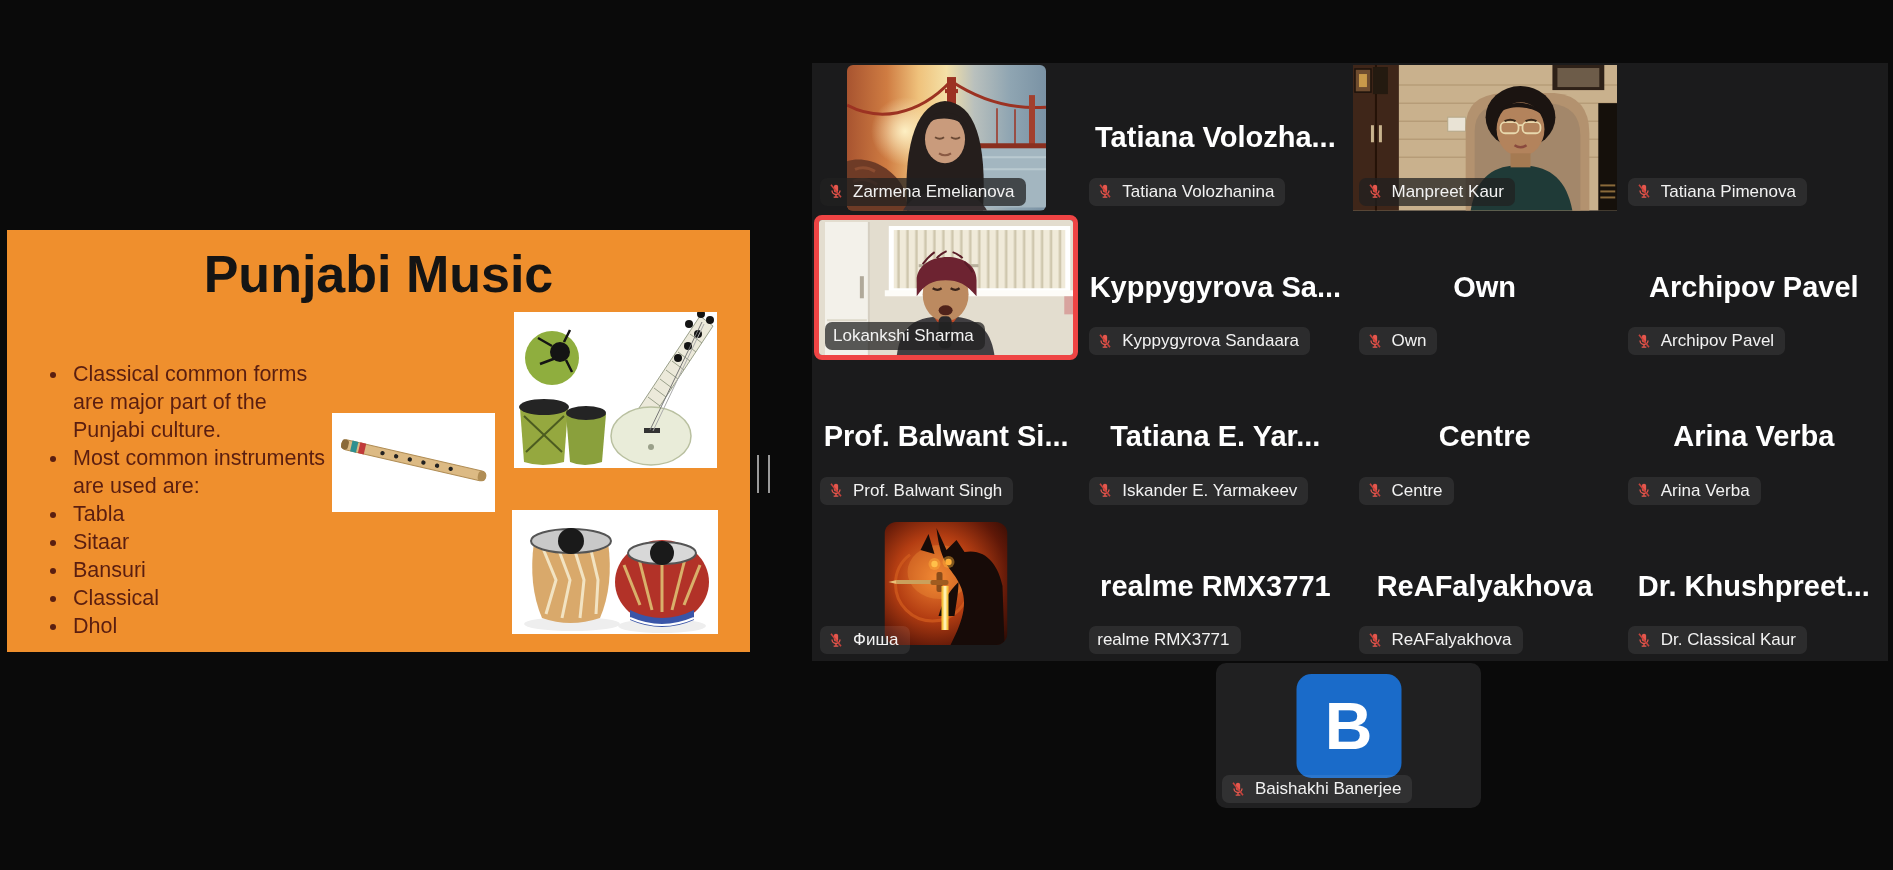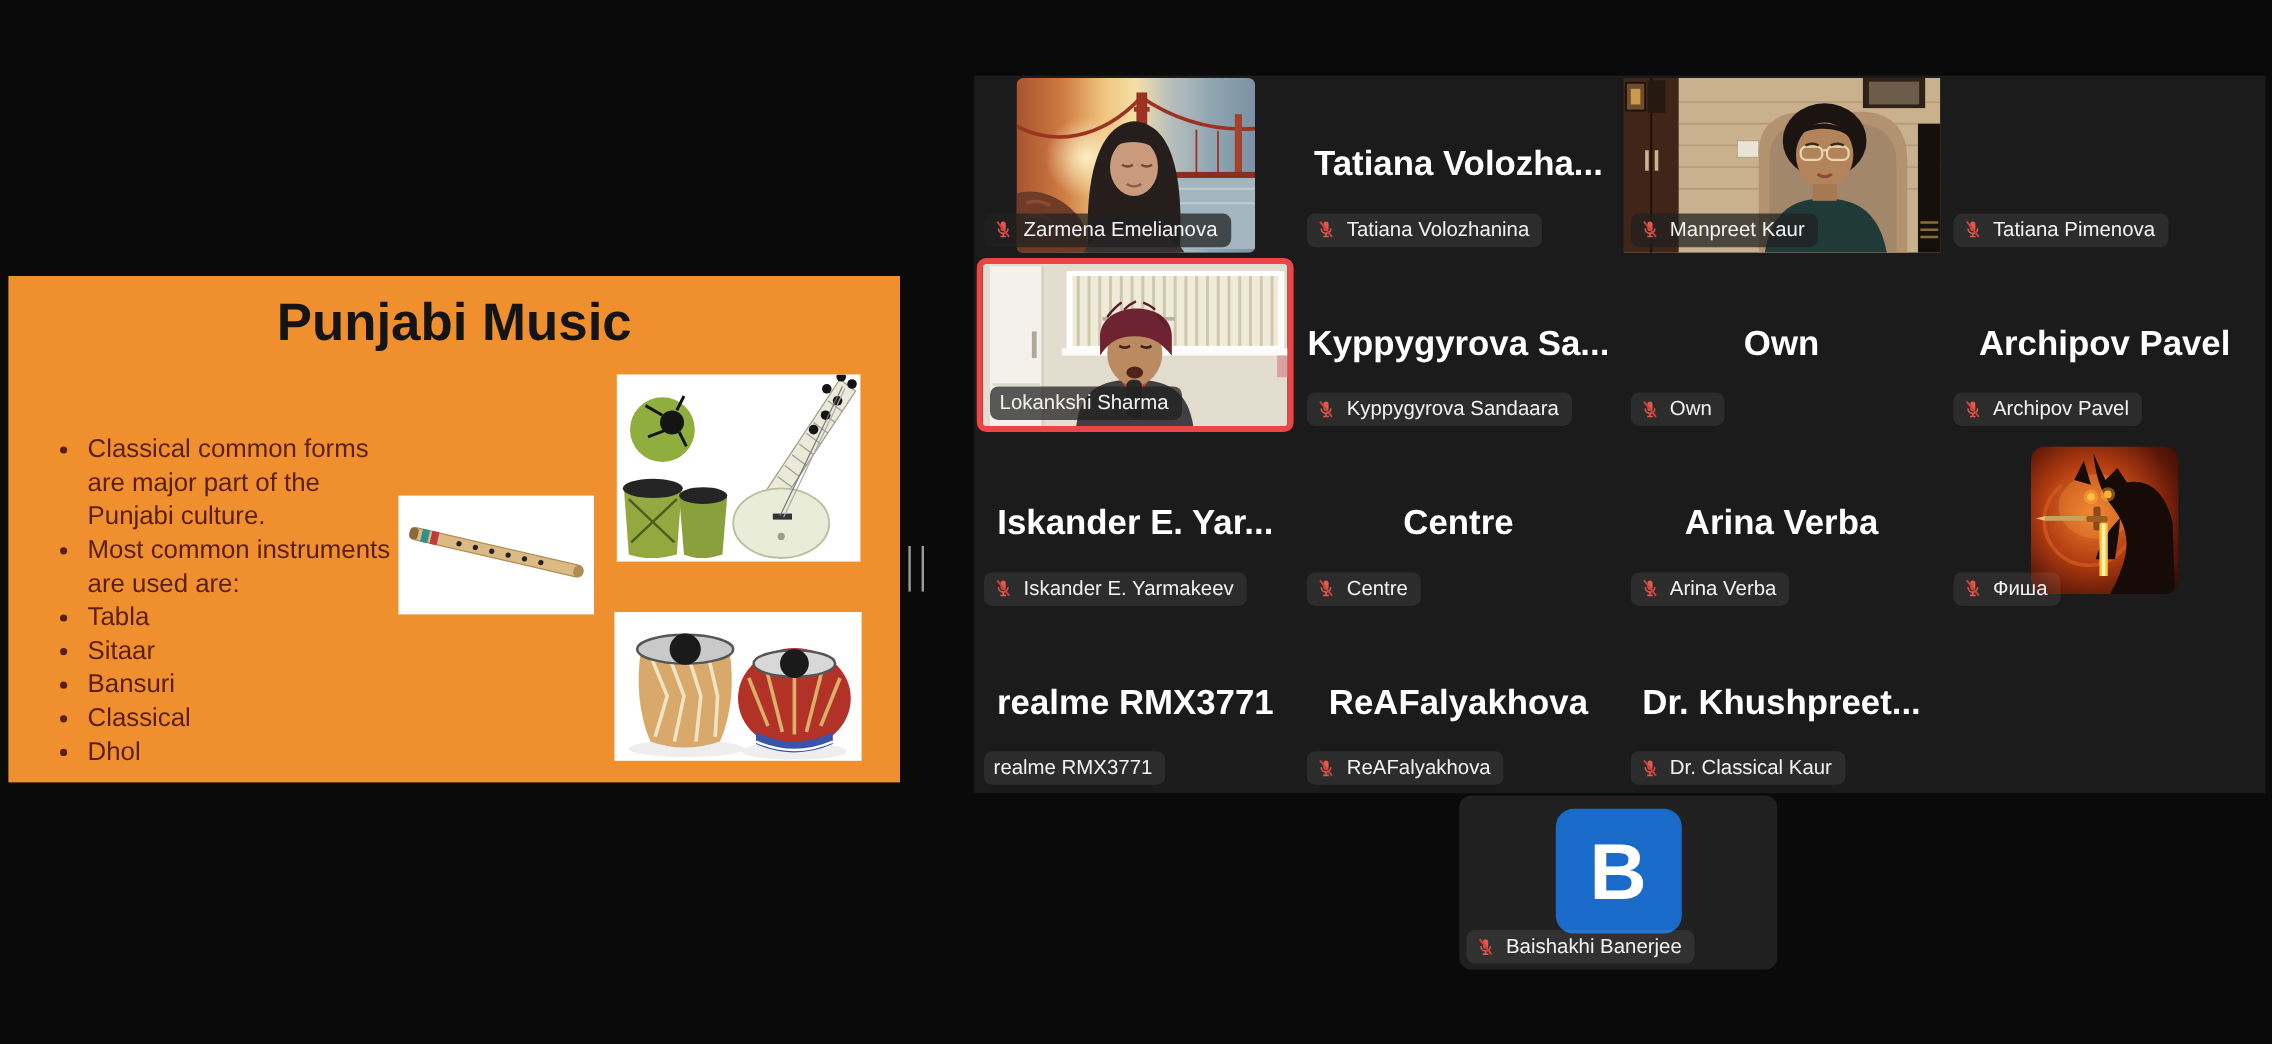--- a/index.html
+++ b/index.html
@@ -2,21 +2,21 @@
 <html><head>
 <meta charset="utf-8">
 <style>
   html,body{margin:0;padding:0;background:#0a0a0a;width:1893px;height:870px;overflow:hidden;
     font-family:"Liberation Sans","DejaVu Sans",sans-serif;}
   .abs{position:absolute;}
 
   
   #slide{left:7px;top:230px;width:743px;height:422px;background:#EF8F2D;}
   #slide-title{position:absolute;left:0;top:14px;width:100%;text-align:center;
-    font-size:44px;font-weight:700;color:#141414;letter-spacing:0px;}
+    font-size:52px;font-weight:700;color:#141414;letter-spacing:0px;}
   #slide-bullets{position:absolute;left:40px;top:130px;width:262px;margin:0;padding:0 0 0 22px;
     color:#5A1E10;font-size:21.5px;line-height:28px;}
   #slide-bullets li{margin:0;padding:0 0 0 4px;}
   .imgbox{position:absolute;background:#fff;overflow:hidden;}
   #img-flute{left:325px;top:183px;width:163px;height:99px;}
   #img-sitar{left:507px;top:82px;width:203px;height:156px;}
   #img-tabla{left:505px;top:280px;width:206px;height:124px;}
 
   
   #split-handle{left:757px;top:455px;width:9px;height:38px;
@@ -333,23 +333,32 @@
   <div class="tile">
     <div class="cname">Archipov Pavel</div>
     <div class="tag">
       <svg class="mic">
           <use href="#micoff"></use>
         </svg>
       <span>Archipov Pavel</span>
     </div>
   </div>
 
-
-  <div class="tile">
-    <div class="cname">Iskander E. Yar...</div>
+  <div class="tile">
+    <div class="cname">Prof. Balwant Si...</div>
+    <div class="tag">
+      <svg class="mic">
+          <use href="#micoff"></use>
+        </svg>
+      <span>Prof. Balwant Singh</span>
+    </div>
+  </div>
+
+  <div class="tile">
+    <div class="cname">Tatiana E. Yar...</div>
     <div class="tag">
       <svg class="mic">
           <use href="#micoff"></use>
         </svg>
       <span>Iskander E. Yarmakeev</span>
     </div>
   </div>
 
   <div class="tile">
     <div class="cname">Centre</div>

